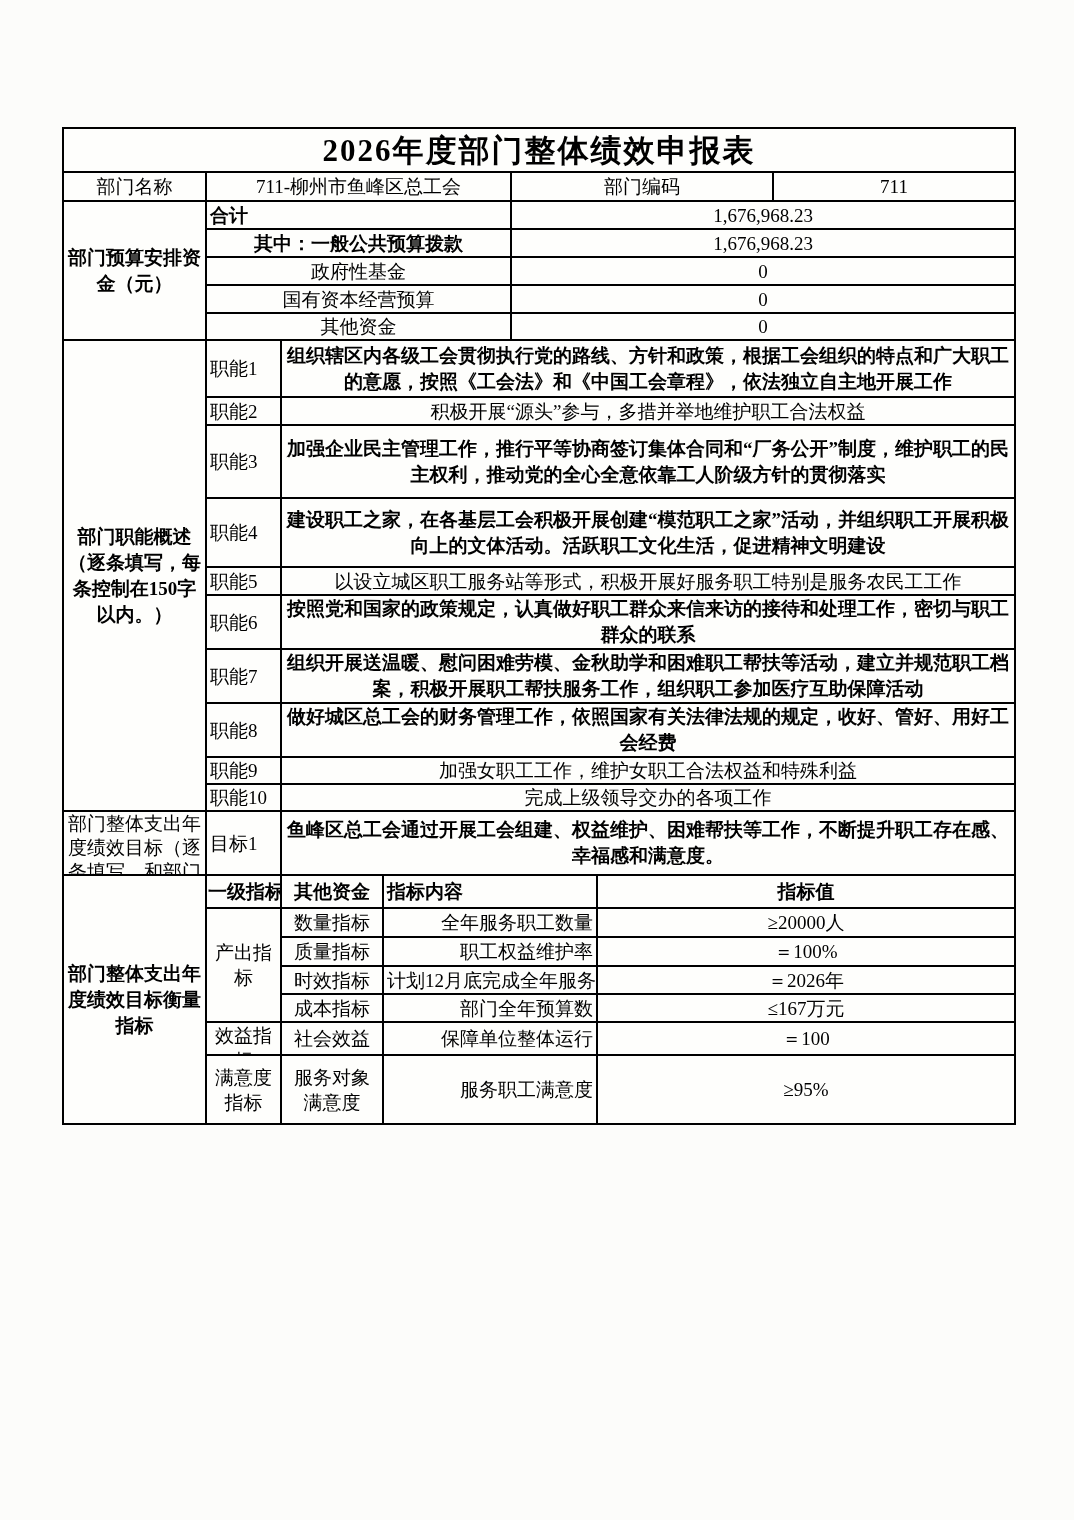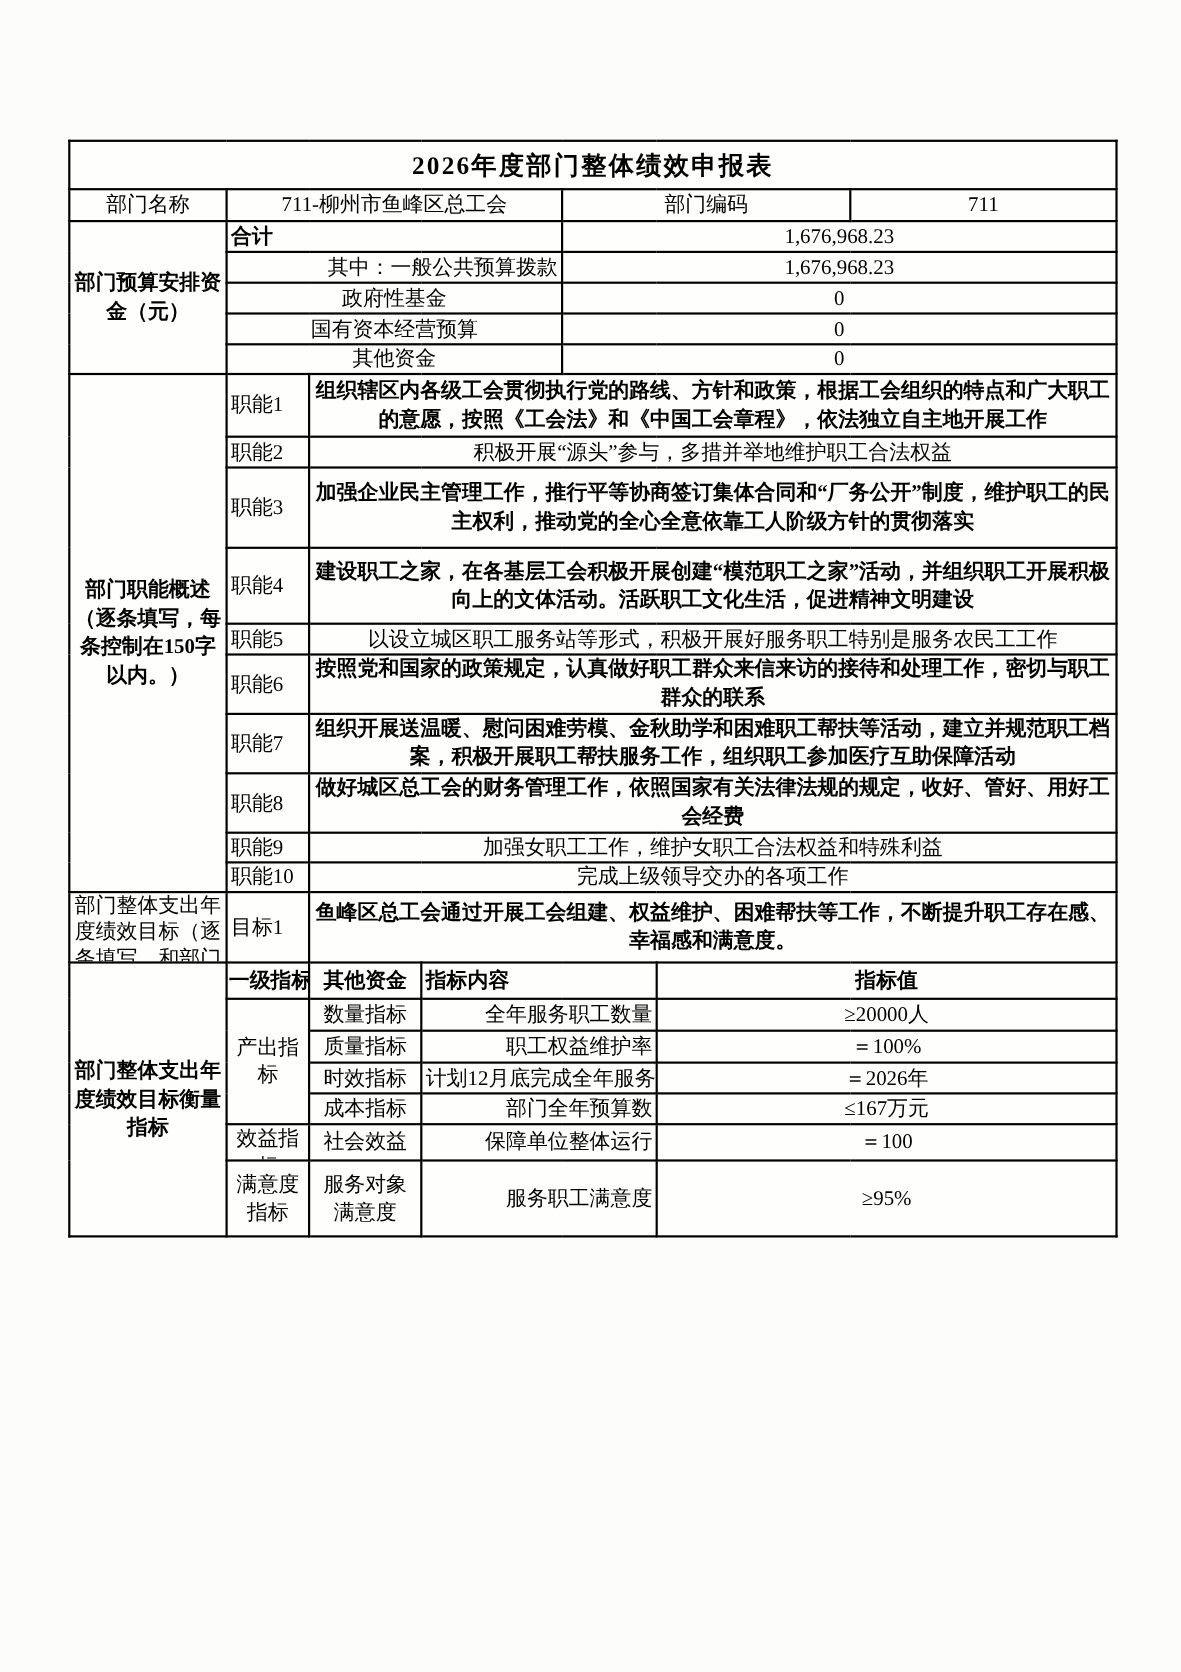--- a/index.html
+++ b/index.html
@@ -20,28 +20,28 @@
   td{
     border:2px solid #000;
     padding:0 3px;
     vertical-align:middle;
     font-size:19px;
     line-height:25px;
     text-align:center;
     overflow:hidden;
   }
   .title{
-    font-size:23px;
+    font-size:31px;
     font-weight:bold;
     letter-spacing:2px;
     text-align:center;
   }
   .bold{font-weight:bold;margin-top:48px;}
   .left{text-align:left;}
-  .indent{text-align:right;}
+  .indent{text-align:center;font-weight:bold;}
   .nw{white-space:nowrap;text-align:right;}
   .seclabel{line-height:26px;font-weight:bold;}
   .clip60{height:62px;overflow:hidden;line-height:24px;}
   .clip31{height:31px;overflow:hidden;line-height:25px;}
   
   .h44{height:44px}.h29{height:29px}.h28{height:28px}.h24{height:24px}
   .h57{height:57px}.h55{height:73px}.h53{height:69px}.h54{height:54px}
   .h48{height:48px}.h25{height:25px}.h60{height:60px}.h33{height:33px}
   .h31{height:31px}
 </style>

